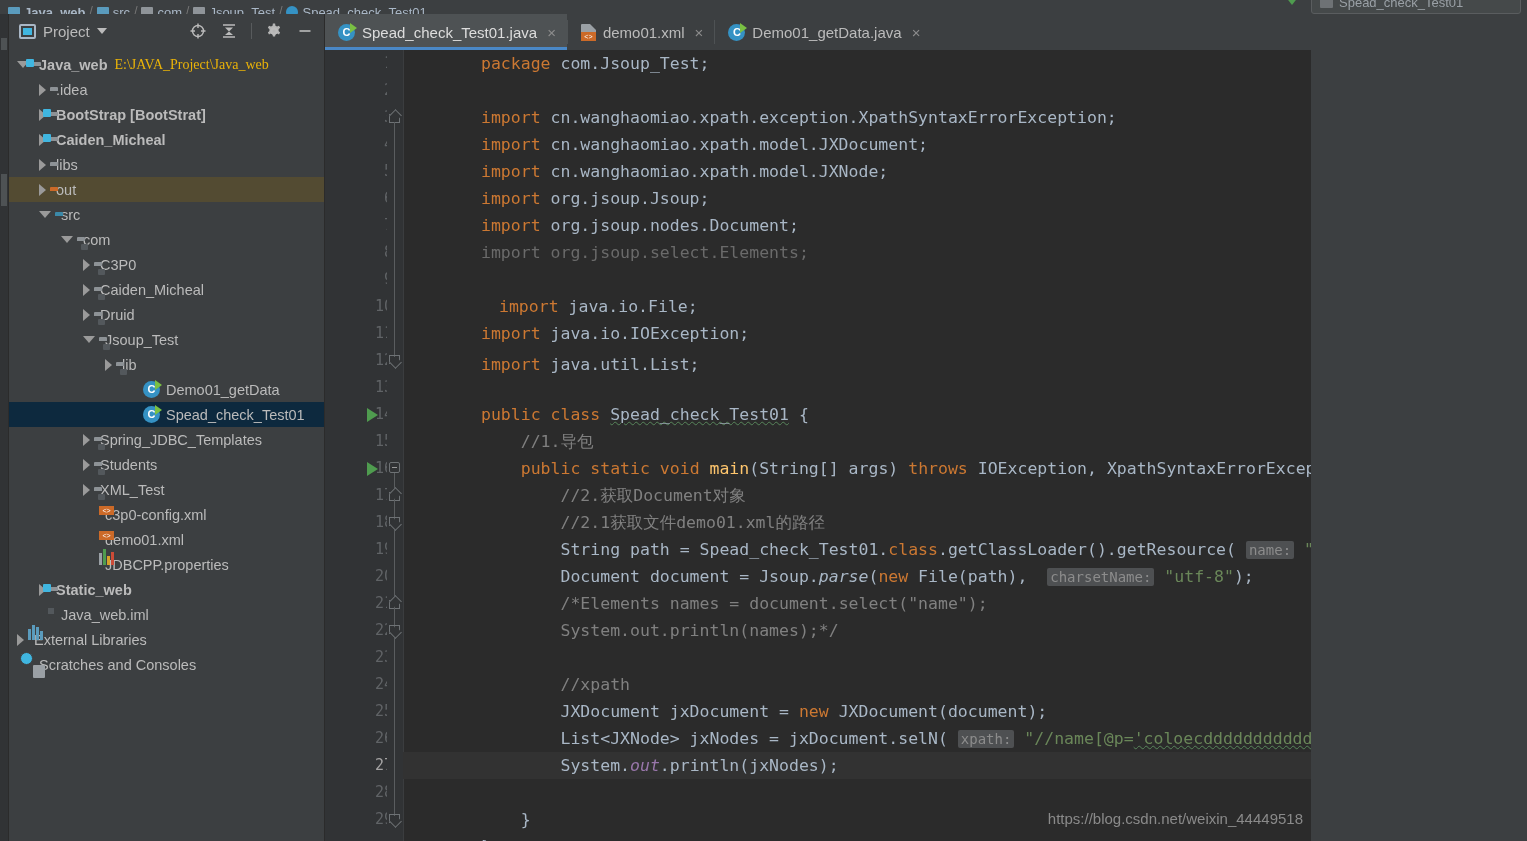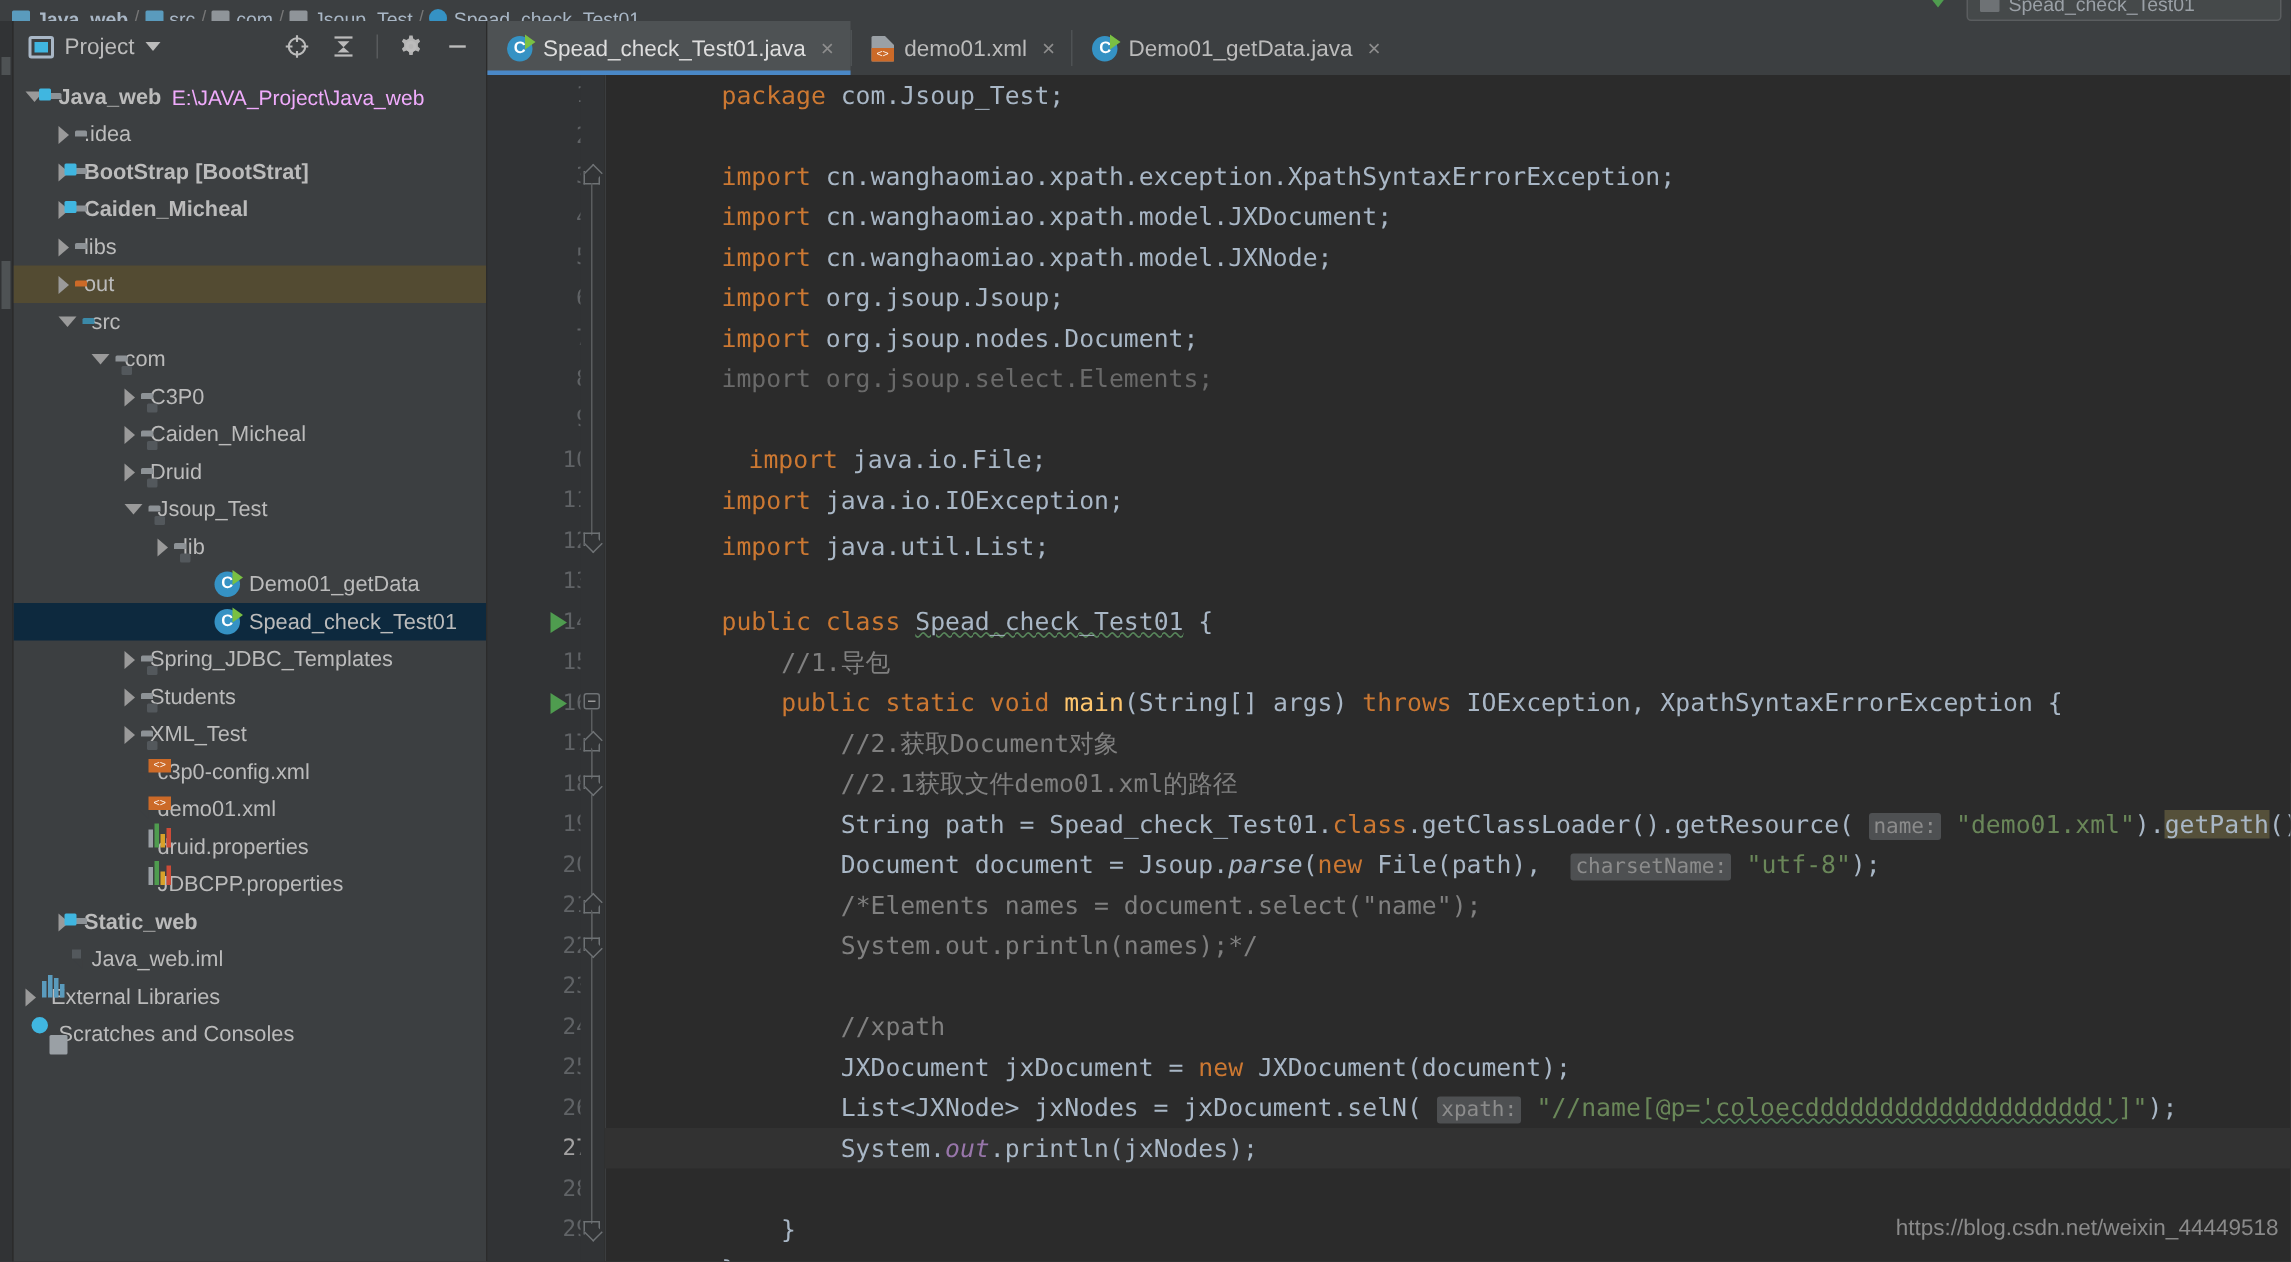--- a/index.html
+++ b/index.html
@@ -2,21 +2,21 @@
 <html><head>
 <meta charset="utf-8">
 <style>
   * { box-sizing: border-box; margin: 0; padding: 0; }
   html, body {
     width: 1527px; height: 841px;
     background: #3c3f41;
     font-family: "Liberation Sans", sans-serif;
     overflow: hidden;
   }
-  #app { position: relative; width: 1527px; height: 841px; }
+  #app { position: relative; width: 1311px; height: 841px; }
 
   
   #breadcrumb-bar {
     position: absolute; left: 0; top: 0; width: 1527px; height: 14px;
     background: #3c3f41; overflow: hidden;
     display: flex; align-items: flex-end; padding-left: 8px; gap: 4px;
   }
   .crumb { display: flex; align-items: center; gap: 4px; white-space: nowrap; }
   .crumb-label {
     font-size: 13px; color: #a9b7c6; line-height: 13px;
@@ -171,21 +171,21 @@
   .ic-lib i:nth-child(2){ left:4px; height:15px; }
   .ic-lib i:nth-child(3){ left:8px; height:13px; }
   .ic-lib i:nth-child(4){ left:12px;height:9px;  }
   .ic-scratch { width:17px; height:17px; position:relative; }
   .ic-scratch::before{ content:''; position:absolute; left:0; top:0;
     width:12px; height:13px; background:#9aa0a5; border-radius:1px; }
   .ic-scratch::after{ content:''; position:absolute; right:0; bottom:0;
     width:11px; height:11px; border-radius:50%; background:#40b6e0;
     border:1.5px solid #3c3f41; }
   .bold { font-weight: bold; }
-  .dim { color: #f0abfc; font-size: 14px; margin-left: 7px; }
+  .dim { color: #eab308; font-size: 14px; margin-left: 7px; font-family: Liberation Serif, serif; }
 
   
   #editor { position: absolute; left: 325px; top: 14px; right: 0; bottom: 0; background: #2b2b2b; }
 
   #tabbar {
     position: absolute; left: 0; top: 0; right: 0; height: 36px;
     background: #3c3f41; display: flex; align-items: stretch;
   }
   .tab {
     display: flex; align-items: center; gap: 7px; padding: 0 11px 0 13px;
@@ -454,25 +454,20 @@
         </div>
         <div class="row" style="padding-left: 74px;">
           <span class="tw none"></span>
           <span class="ico"><span class="ic-xml"></span></span>
           <span>c3p0-config.xml</span>
         </div>
         <div class="row" style="padding-left: 74px;">
           <span class="tw none"></span>
           <span class="ico"><span class="ic-xml"></span></span>
           <span>demo01.xml</span>
-        </div>
-        <div class="row" style="padding-left: 74px;">
-          <span class="tw none"></span>
-          <span class="ico"><span class="ic-prop"><i></i><i></i><i></i><i></i></span></span>
-          <span>druid.properties</span>
         </div>
         <div class="row" style="padding-left: 74px;">
           <span class="tw none"></span>
           <span class="ico"><span class="ic-prop"><i></i><i></i><i></i><i></i></span></span>
           <span>JDBCPP.properties</span>
         </div>
         <div class="row" style="padding-left: 30px;">
           <span class="tw closed"></span>
           <span class="ico"><span class="f-mod"></span></span>
           <span class="bold">Static_web</span>

